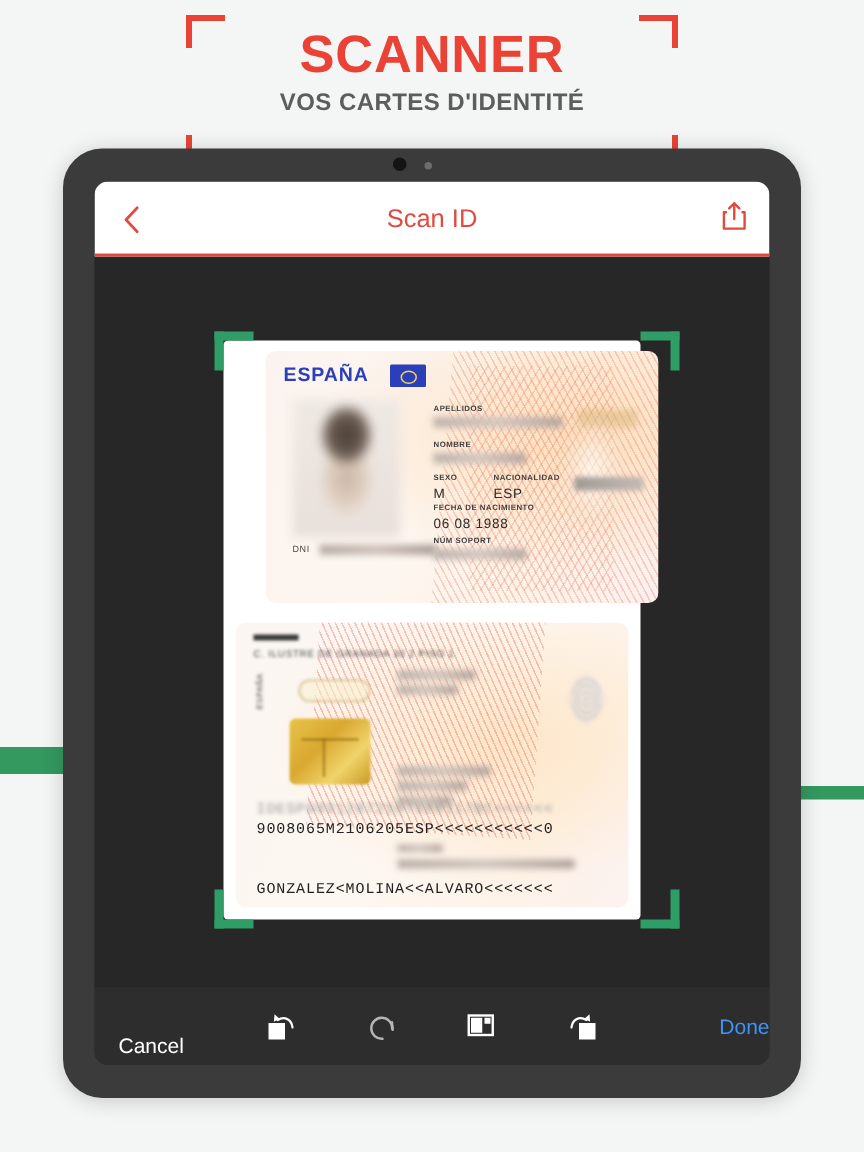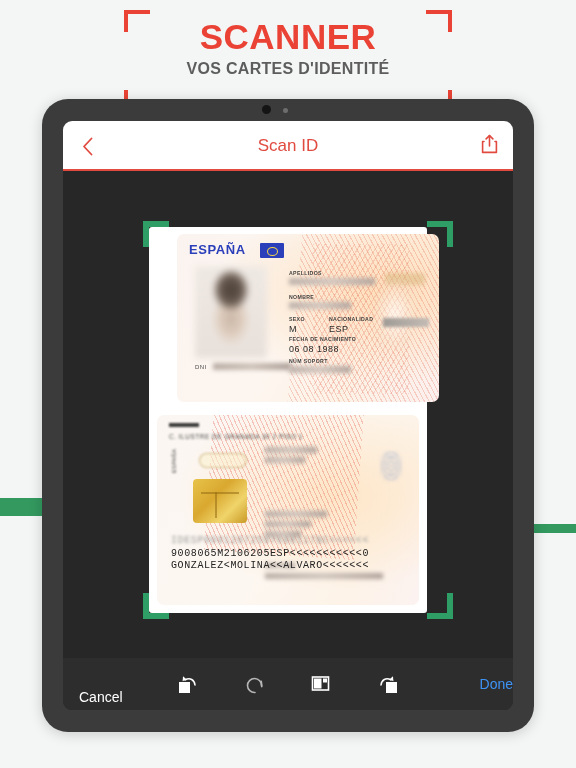--- a/index.html
+++ b/index.html
@@ -286,21 +286,21 @@
     filter:blur(1.4px);
   }
   .mrz {
     position:absolute; left:14px; top:120px; width:236px;
     font-family:"Liberation Mono", monospace;
     font-size:10px; line-height:12.5px;
     color:#222; letter-spacing:.6px;
   }
   .mrz div:nth-child(1) { color:#9a9a9a; filter:blur(1.5px); }
   .mrz div:nth-child(2) { filter:blur(.45px); }
-  .mrz div:nth-child(3) { filter:blur(.45px); }
+  .mrz div:nth-child(3) { filter:blur(.45px);margin-top:28px; }
 
   
   .toolbar {
     position:absolute; left:0; bottom:0; width:450px; height:52px;
     background:#2d2d2d;
     display:flex; align-items:center;
   }
   .tb-text {
     font-size:14px; color:#ffffff;
     width:92px; text-align:left; padding-left:16px;margin-top:26px;

